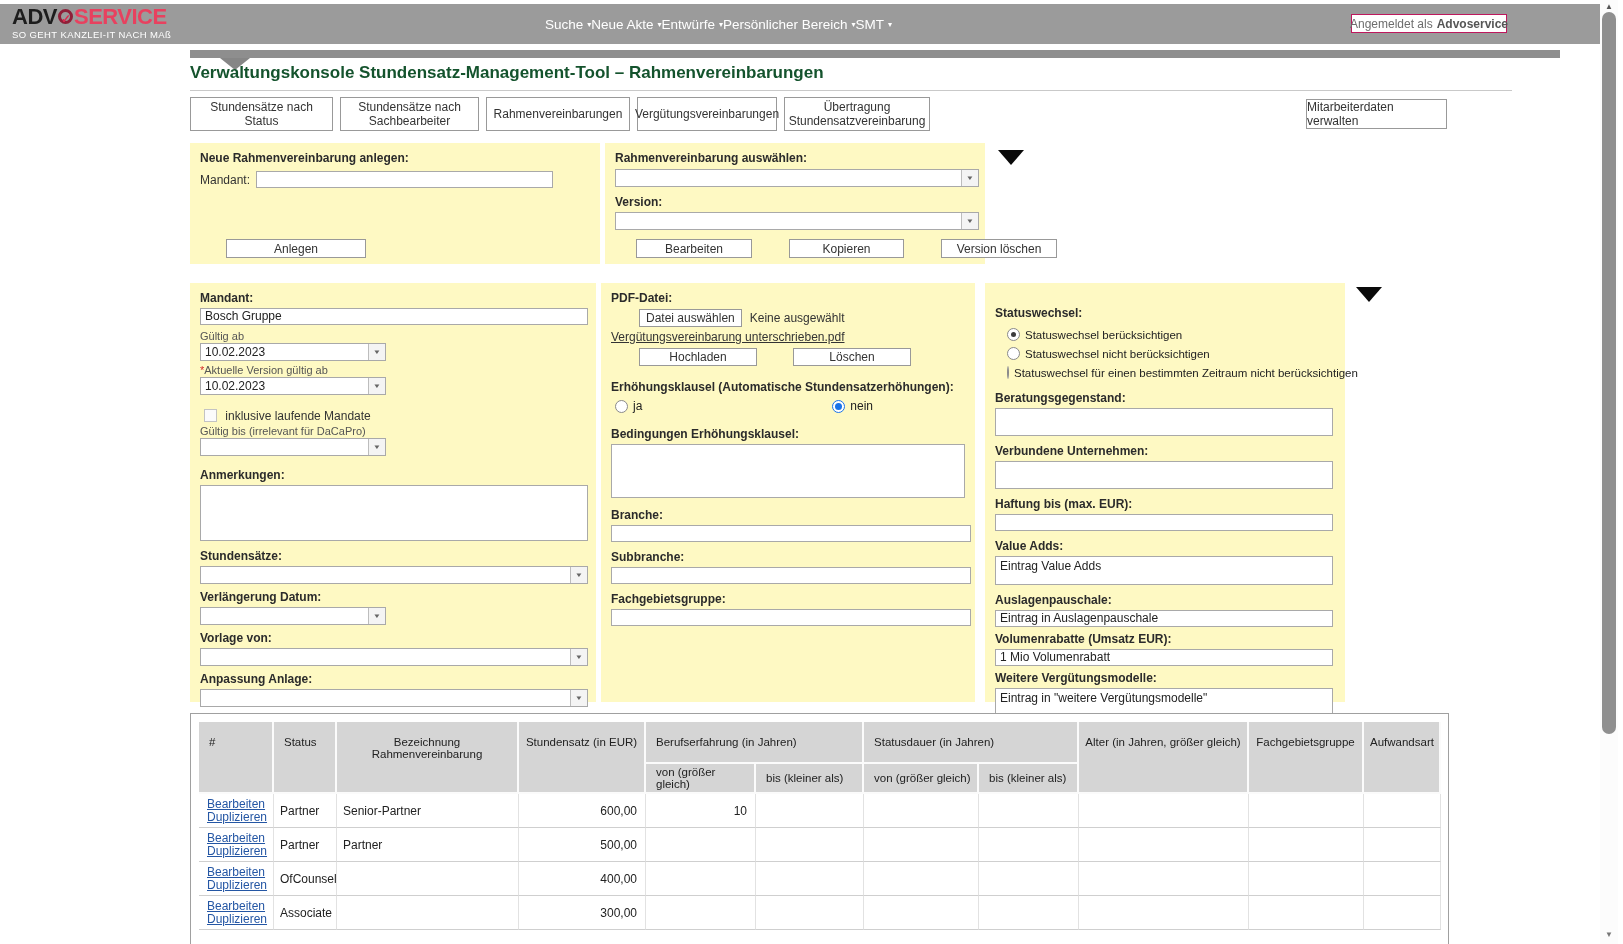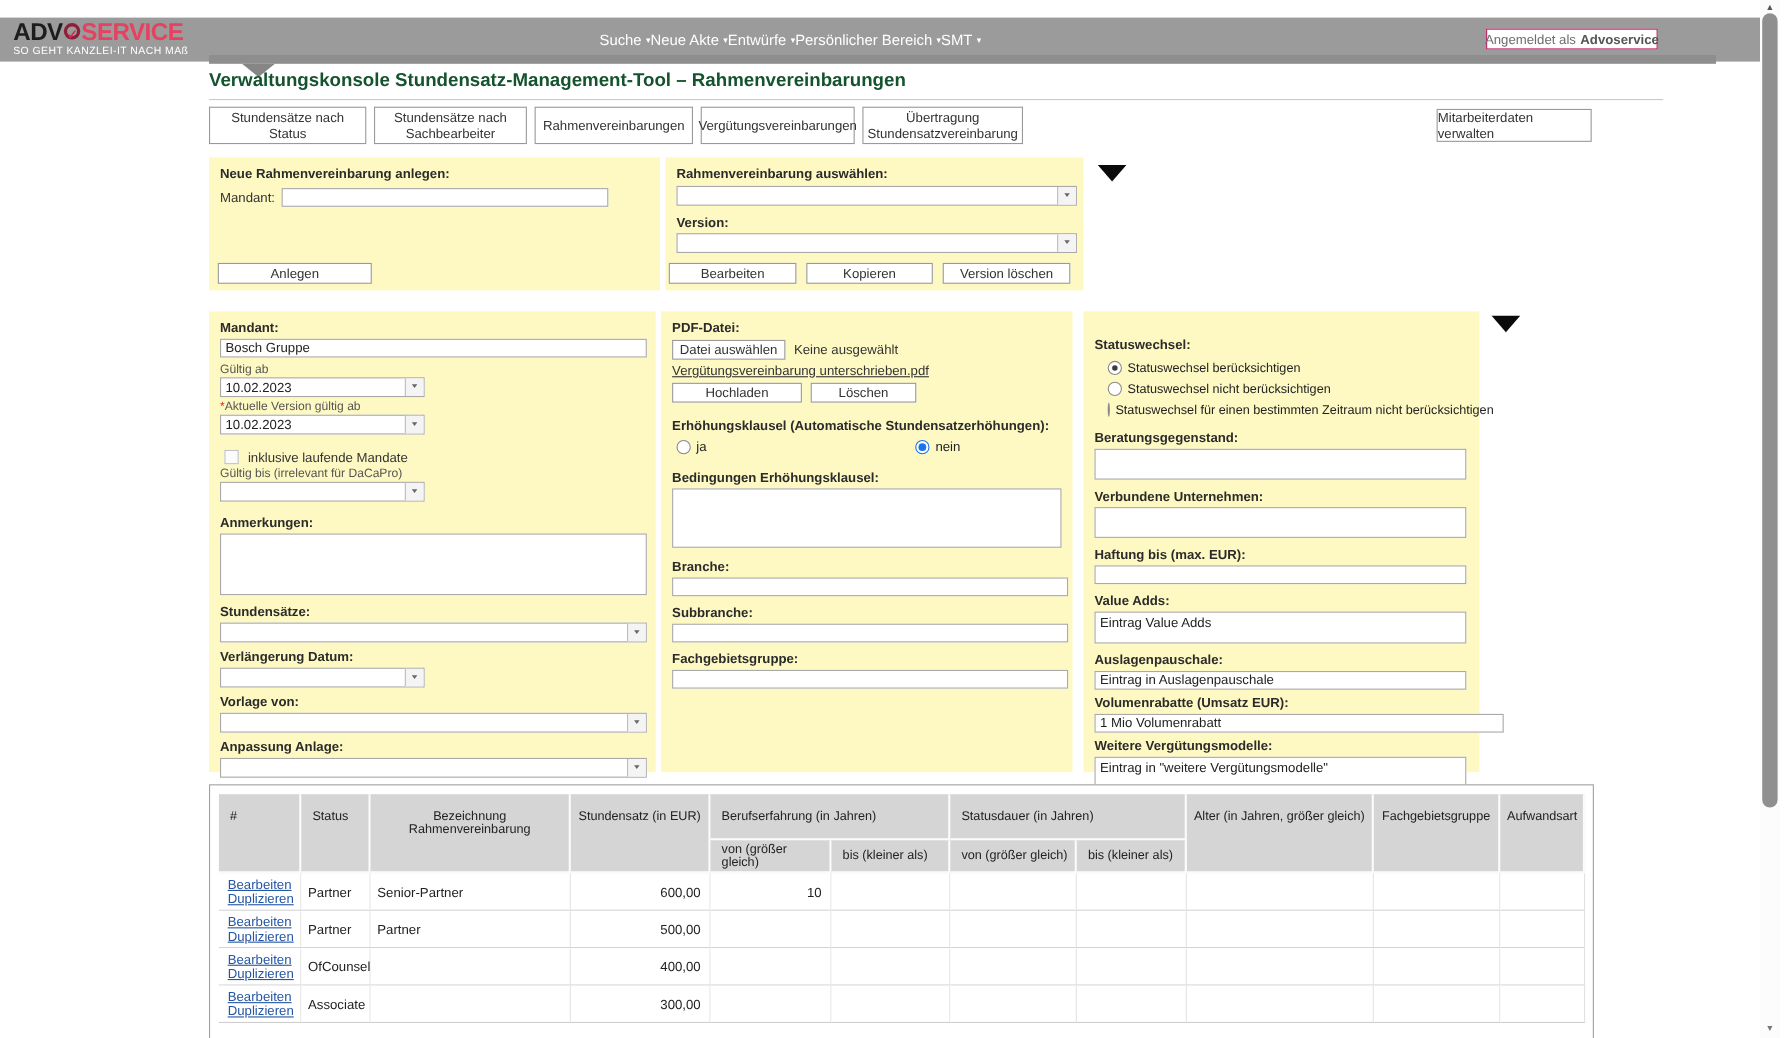--- a/index.html
+++ b/index.html
@@ -1,21 +1,21 @@
 <!DOCTYPE html>
 <html><head>
 <meta charset="utf-8">
 <style>
   * { box-sizing: border-box; margin: 0; padding: 0; }
   html,body { width:1623px; height:944px; overflow:hidden; background:#fff;
     font-family:"Liberation Sans", sans-serif; font-size:12px; color:#333; }
   body { position:relative; }
 
   
-  .topbar { position:absolute; left:0; top:16px; width:1610px; height:40px; background:#9b9b9b; }
+  .topbar { position:absolute; left:0; top:4px; width:1610px; height:40px; background:#9b9b9b; }
   .logo { position:absolute; left:12px; top:3px; line-height:20px; white-space:nowrap; }
   .logo-row { font-size:22px; font-weight:bold; letter-spacing:-0.5px; }
   .logo-advo { color:#1d1d1d; }
   .logo-o { display:inline-block; width:15px; height:15px; border:3px solid #8f1f38; border-radius:50%;
             position:relative; vertical-align:baseline; margin:0 1px; }
   .logo-o::after { content:"\2713"; position:absolute; left:0px; top:-3px; font-size:12px; color:#d62a4e; font-weight:bold; }
   .logo-service { color:#e8415f; }
   .logo-tagline { font-size:9.5px; color:#fff; letter-spacing:0.4px; margin-top:-2px; }
 
   .nav { position:absolute; left:545px; top:0; height:40px; display:flex; align-items:center; }
@@ -58,21 +58,21 @@
   .tin { background:#fff; border:1px solid #a9a9a9; height:17px; line-height:15px; padding:0 4px;
     font-size:12px; color:#222; overflow:hidden; white-space:nowrap; }
   .tarea { background:#fff; border:1px solid #a9a9a9; padding:2px 4px; font-size:12px; color:#222; overflow:hidden; }
 
   .sel { background:#fff; border:1px solid #a9a9a9; height:18px; display:flex; align-items:stretch; }
   .sel-val { flex:1; line-height:16px; padding:0 4px; overflow:hidden; white-space:nowrap; color:#222; }
   .sel-arrow { width:17px; background:#f4f4f4; border-left:1px solid #bdbdbd; display:flex; align-items:center; justify-content:center; color:#666; }
   .sel-arrow::after { content:"\25BC"; font-size:6px; transform:scaleX(1.4); }
 
   .btn { background:#fff; border:1px solid #999; color:#333; display:flex; align-items:center; justify-content:center;
-    font-size:12px; height:19px; cursor:pointer; white-space:nowrap; }
+    font-size:12px; height:19px; cursor:pointer; white-space:nowrap;margin-left:28px; }
 
   .cbx { display:inline-block; width:13px; height:13px; background:#fbfbfb; border:1px solid #c3c3c3; vertical-align:-2px; }
 
   .radio { display:inline-block; width:13px; height:13px; border:1px solid #8a8a8a; border-radius:50%;
     background:#fff; position:relative; vertical-align:-2px; }
   .radio.dot-dark::after { content:""; position:absolute; left:3px; top:3px; width:5px; height:5px; border-radius:50%; background:#3c3c3c; }
   .radio.dot-blue { border-color:#1a73e8; }
   .radio.dot-blue::after { content:""; position:absolute; left:2px; top:2px; width:7px; height:7px; border-radius:50%; background:#1a73e8; }
   .radio-row { display:flex; align-items:center; gap:5px; font-size:11.5px; color:#222; white-space:nowrap; }
 
@@ -240,21 +240,21 @@
 
 <div class="panel" id="form-middle">
   <div class="lbl" style="margin-top:0">PDF-Datei:</div>
   <div class="file-row">
     <div class="btn btn-file">Datei auswählen</div>
     <span>Keine ausgewählt</span>
   </div>
   <a class="pdf-link">Vergütungsvereinbarung unterschrieben.pdf</a>
   <div class="btn-pair">
     <div class="btn" style="width:118px; height:18px;">Hochladen</div>
-    <div class="btn" style="width:96px; height:18px;text-align:right;">Löschen</div>
+    <div class="btn" style="width:118px; height:18px;text-align:right;">Löschen</div>
   </div>
 
   <div class="lbl" style="margin-top:14px">Erhöhungsklausel (Automatische Stundensatzerhöhungen):</div>
   <div style="display:flex; align-items:center; margin-top:5px;">
     <span class="radio-row" style="margin-left:4px; font-size:12px;">
       <span class="radio"></span>
       <span>ja</span>
     </span>
     <span class="radio-row" style="margin-left:158px; font-size:12px;padding-left:32px;">
       <span class="radio dot-blue"></span>
@@ -301,21 +301,21 @@
   <div class="lbl">Haftung bis (max. EUR):</div>
   <div class="tin" style="width:338px"></div>
 
   <div class="lbl">Value Adds:</div>
   <div class="tarea" style="width:338px; height:29px;">Eintrag Value Adds</div>
 
   <div class="lbl">Auslagenpauschale:</div>
   <div class="tin" style="width:338px">Eintrag in Auslagenpauschale</div>
 
   <div class="lbl" style="margin-top:5px">Volumenrabatte (Umsatz EUR):</div>
-  <div class="tin" style="width:372px">1 Mio Volumenrabatt</div>
+  <div class="tin" style="width:338px">1 Mio Volumenrabatt</div>
 
   <div class="lbl" style="margin-top:5px">Weitere Vergütungsmodelle:</div>
   <div class="tarea" style="width:338px; height:29px;">Eintrag in "weitere Vergütungsmodelle"</div>
 </div>
 
 <div class="table-wrap">
   <table>
     <colgroup>
       <col style="width:75px">
         <col style="width:63px">

